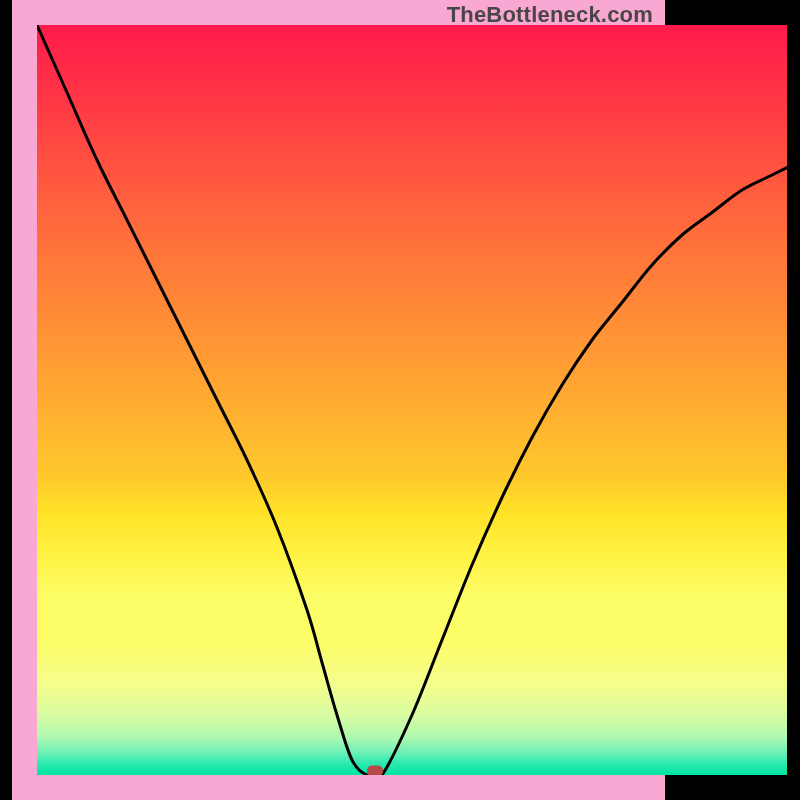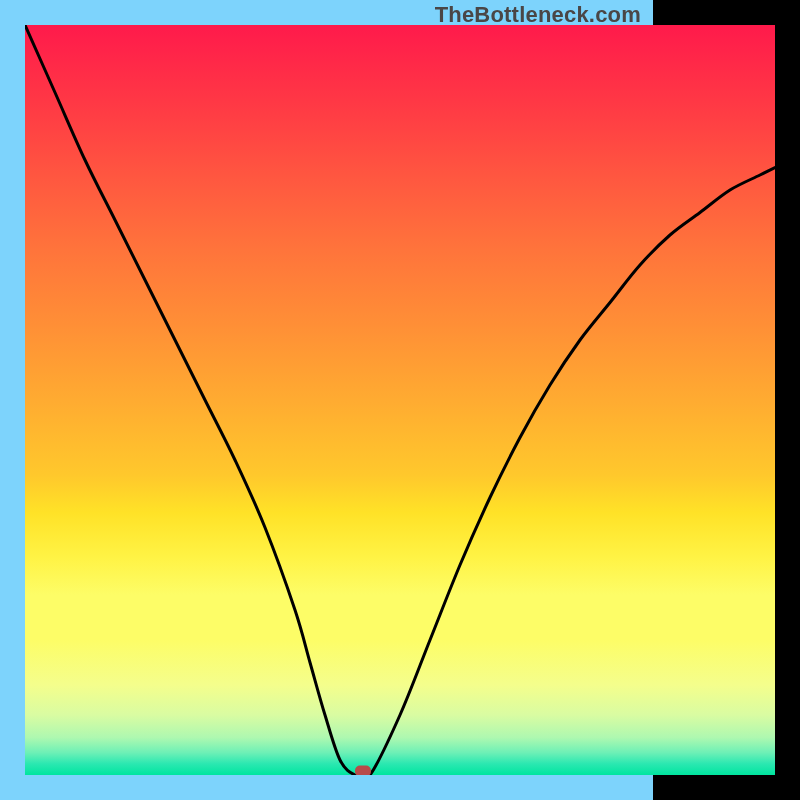--- a/index.html
+++ b/index.html
@@ -8,21 +8,22 @@
     width: 800px;
     height: 800px;
     background: #000;
     font-family: Arial, Helvetica, sans-serif;
     overflow: hidden;
   }
   .frame {
     position: relative;
     width: 653px;
     height: 800px;
-    background: #7dd3fc;
+    background: #f9a8d4;
+    margin-left: 12px;
   }
   .watermark {
     position: absolute;
     top: 2px;
     right: 12px;
     color: #4a4646;
     font-size: 22px;
     font-weight: 600;
     letter-spacing: 0.2px;
     z-index: 5;

